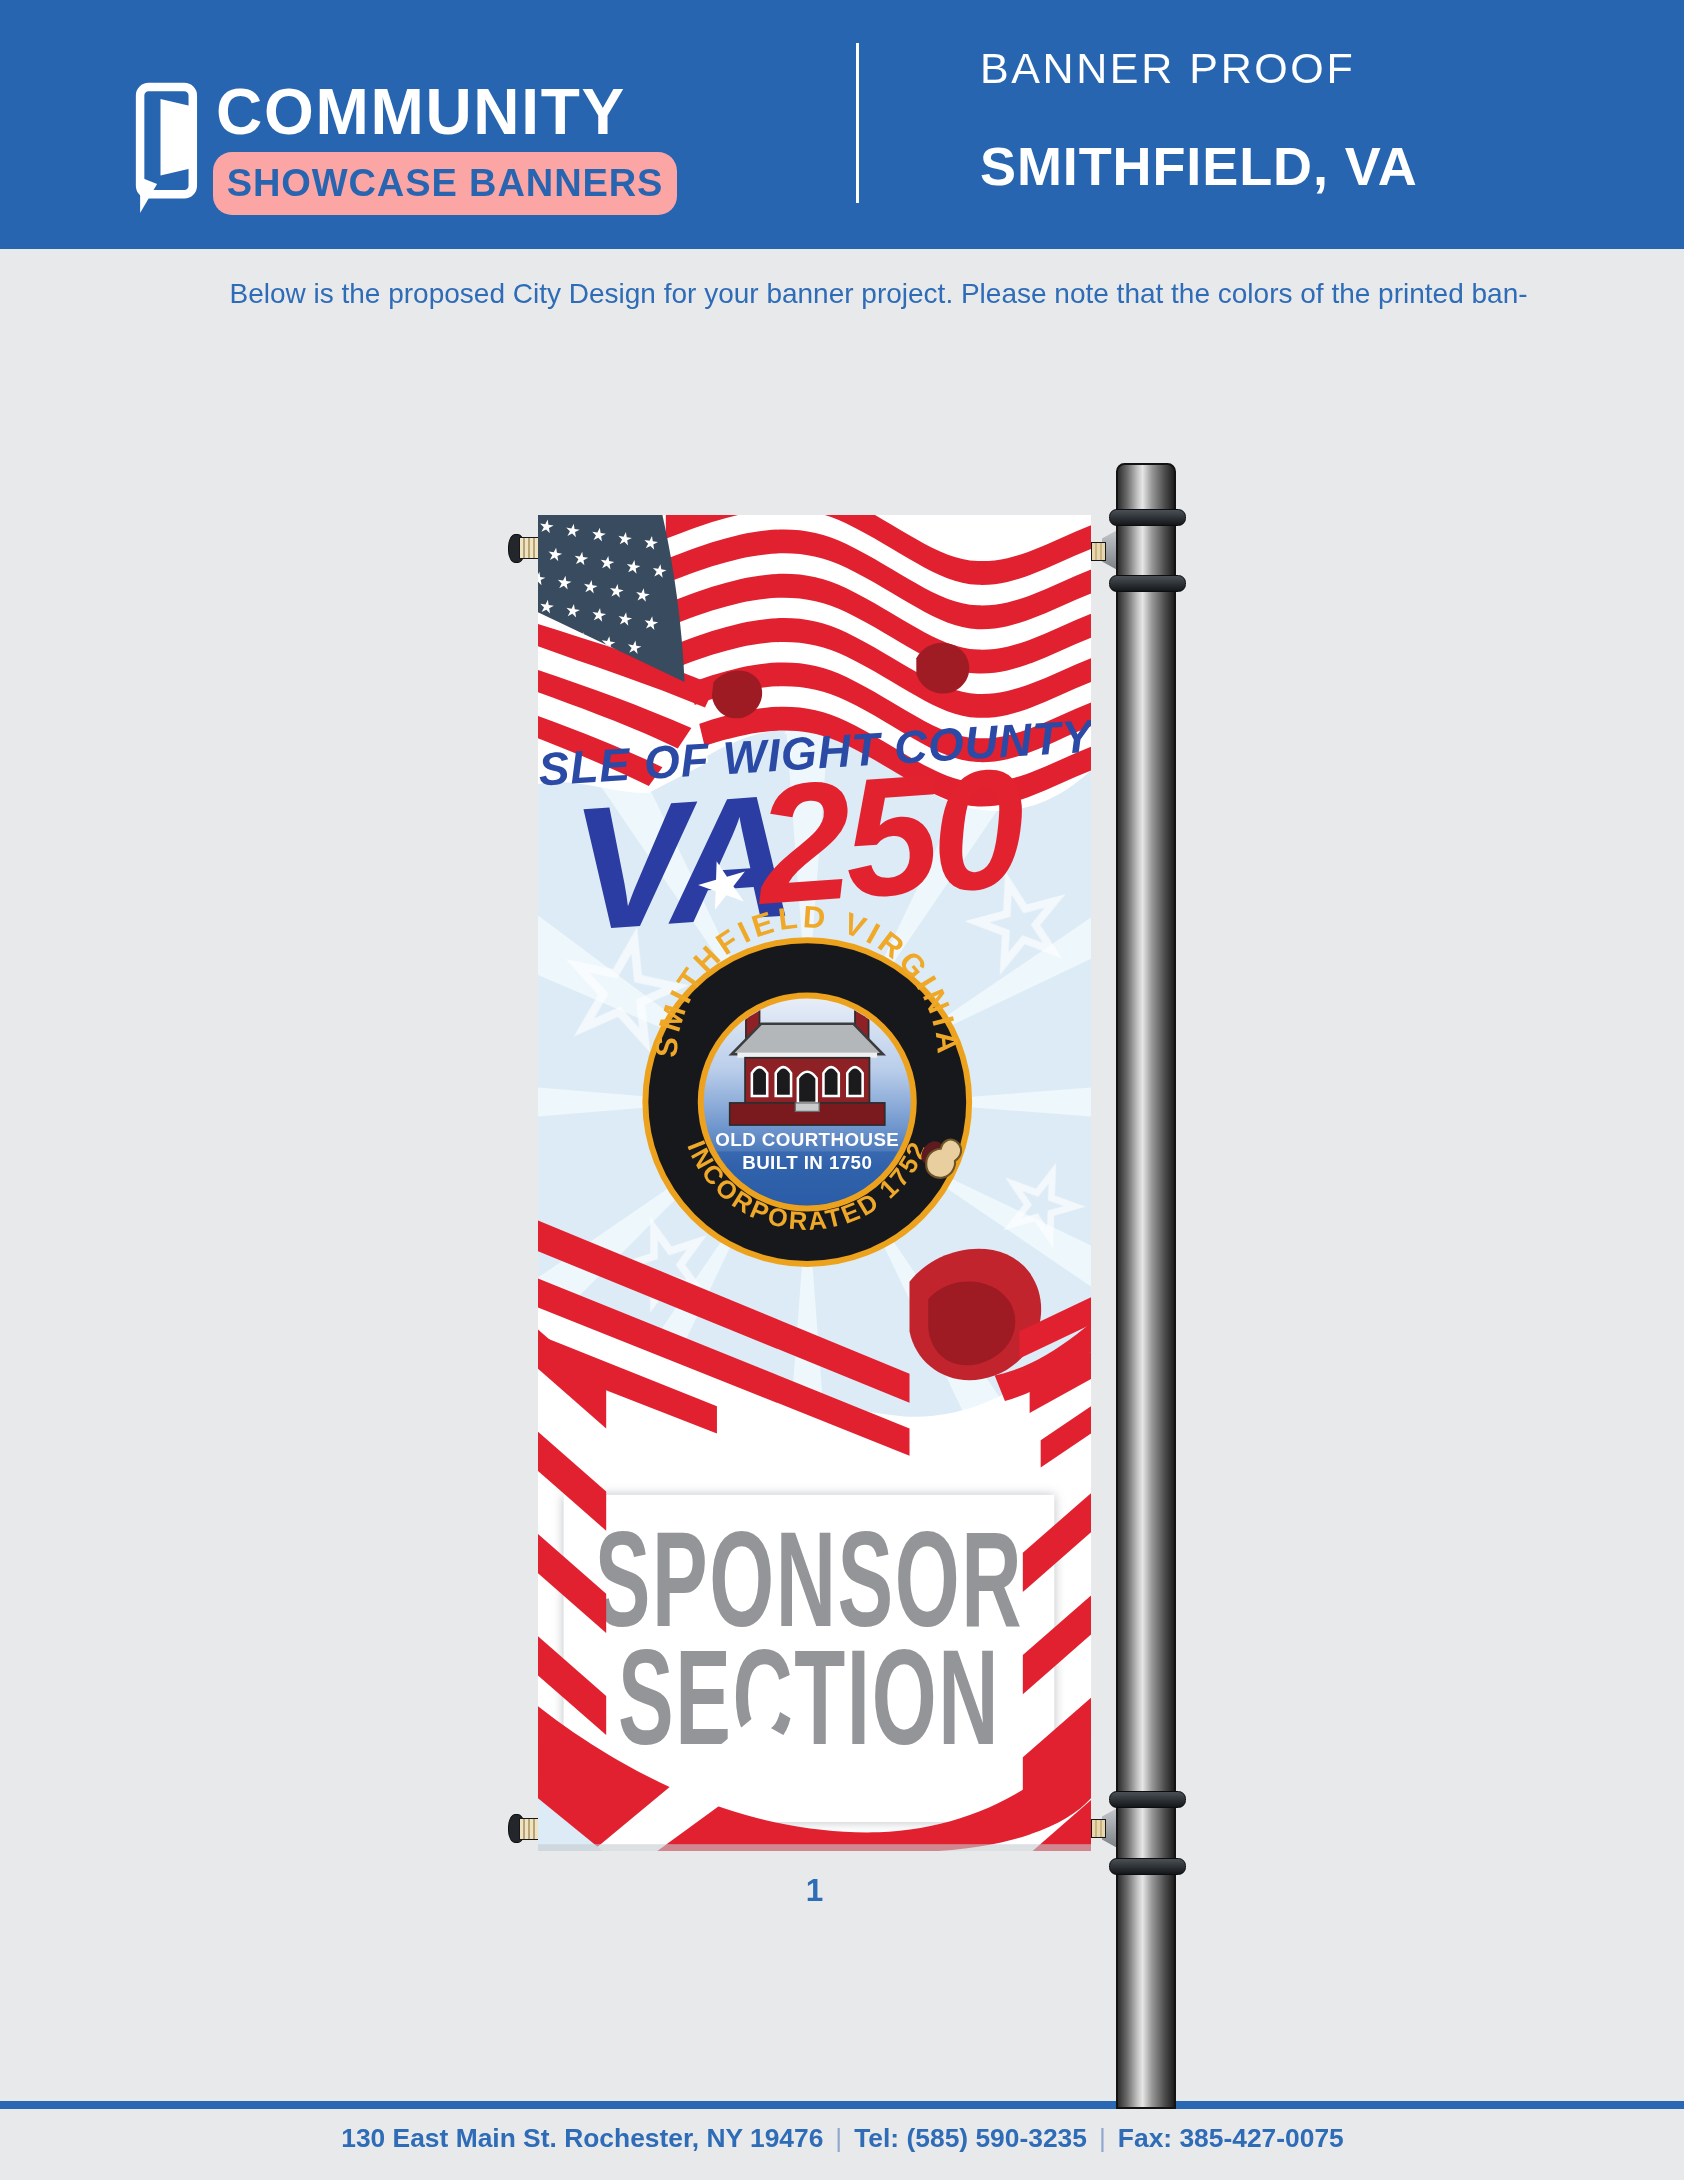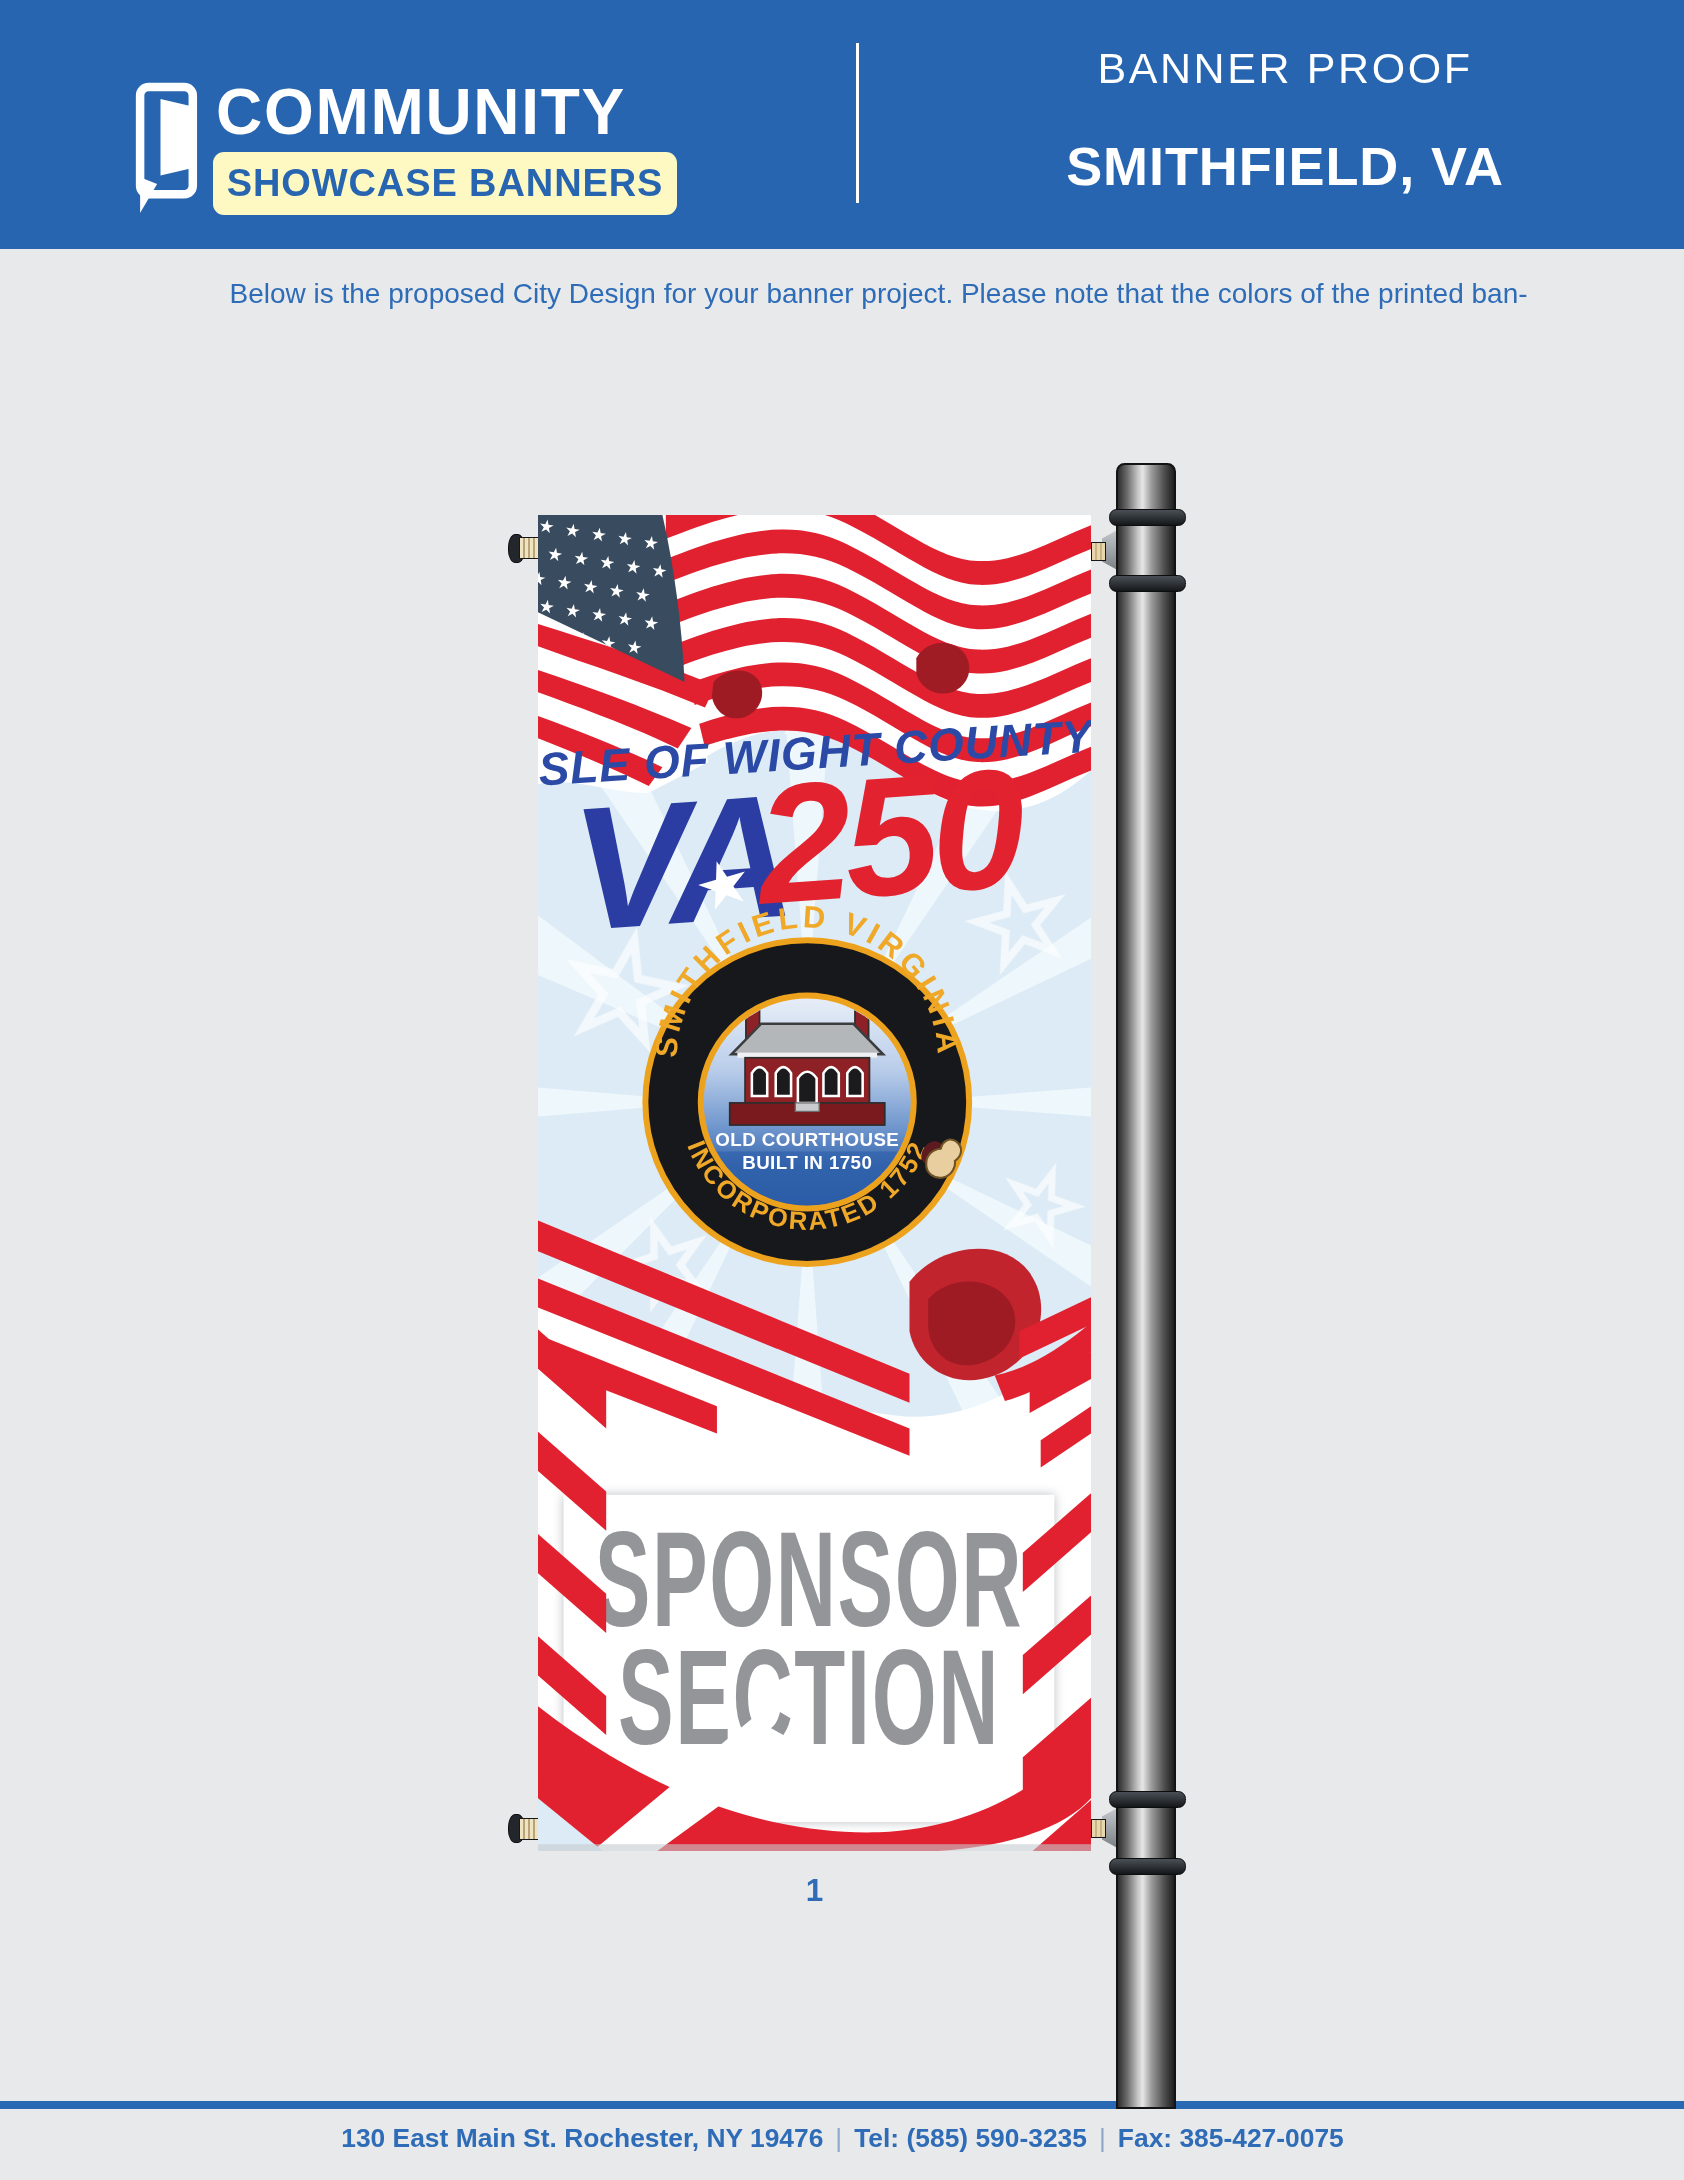--- a/index.html
+++ b/index.html
@@ -1,24 +1,24 @@
 <!DOCTYPE html>
 <html style="font-size:13.6px"><head>
 <meta charset="utf-8">
 <style>
   html,body{margin:0;padding:0;background:#cfd2d6;font-family:"Liberation Sans",sans-serif;}
   .page{position:relative;width:1685px;height:2181px;background:#e8e9eb;overflow:hidden;}
   .abs{position:absolute;}
   
   .header{left:0;top:0;width:1685px;height:249px;background:#2765b0;padding-left:44px;}
   .logo-title{left:216px;top:75px;width:477px;color:#fff;font-size:64px;font-weight:bold;letter-spacing:1.7px;white-space:nowrap;}
-  .logo-box{left:213px;top:152px;width:464px;height:63px;background:#fef9c3;border-radius:11px;display:flex;align-items:center;justify-content:center;}
+  .logo-box{left:213px;top:152px;width:464px;height:63px;background:#fca5a5;border-radius:19px;display:flex;align-items:center;justify-content:center;}
   .logo-box span{color:#2765b0;font-size:38px;font-weight:bold;letter-spacing:0.9px;white-space:nowrap;}
   .divider{left:856px;top:43px;width:3.4px;height:160px;background:#fff;}
-  .proof-block{left:980px;top:0;width:610px;height:249px;text-align:center;color:#fff;}
+  .proof-block{left:980px;top:0;width:610px;height:249px;color:#fff;}
   .proof-l1{position:absolute;left:0;top:44px;width:100%;font-size:43px;letter-spacing:2.6px;}
   .proof-l2{position:absolute;left:0;top:102px;width:100%;font-size:25.6px;letter-spacing:1.7px;}
   .proof-l3{position:absolute;left:0;top:135px;width:100%;font-size:54px;font-weight:bold;letter-spacing:0.9px;}
   
   .intro{left:0;top:274px;width:1685px;text-align:center;color:#2e6cb7;font-size:28px;line-height:39px;margin-left:36px;}
   
   .pole{left:1116px;top:463px;width:56px;height:1642px;border:2.6px solid #131313;border-radius:8.5px 8.5px 0 0;
         background:linear-gradient(90deg,#2e2e2e 0%,#6a6a6a 16%,#c8c8c8 36%,#e6e6e6 44%,#9a9a9a 60%,#4a4a4a 84%,#1f1f1f 100%);}
   .ring{left:1109px;width:75px;height:14.5px;border:1.7px solid #0b0d0f;border-radius:7.7px;background:linear-gradient(180deg,#4a5056,#14171a);}
   .arm-tan{left:1091px;width:12.8px;height:17px;background:repeating-linear-gradient(90deg,#e8d7ae 0 2.6px,#c9b584 2.6px 5.1px);border:1.7px solid #15171a;}

